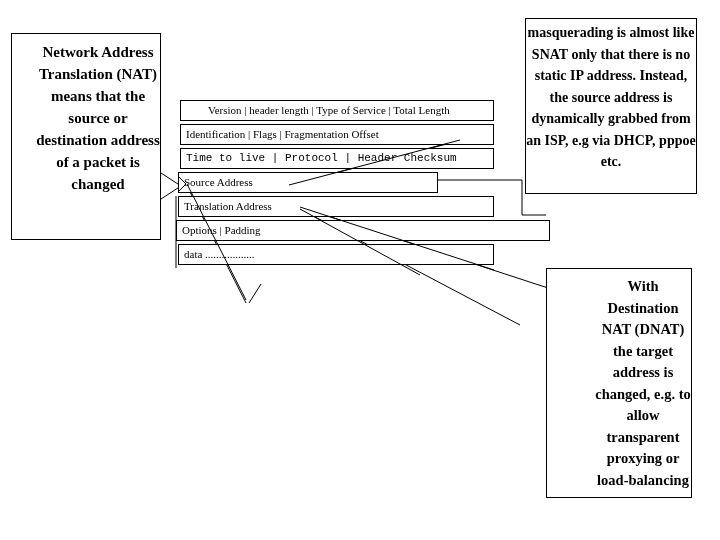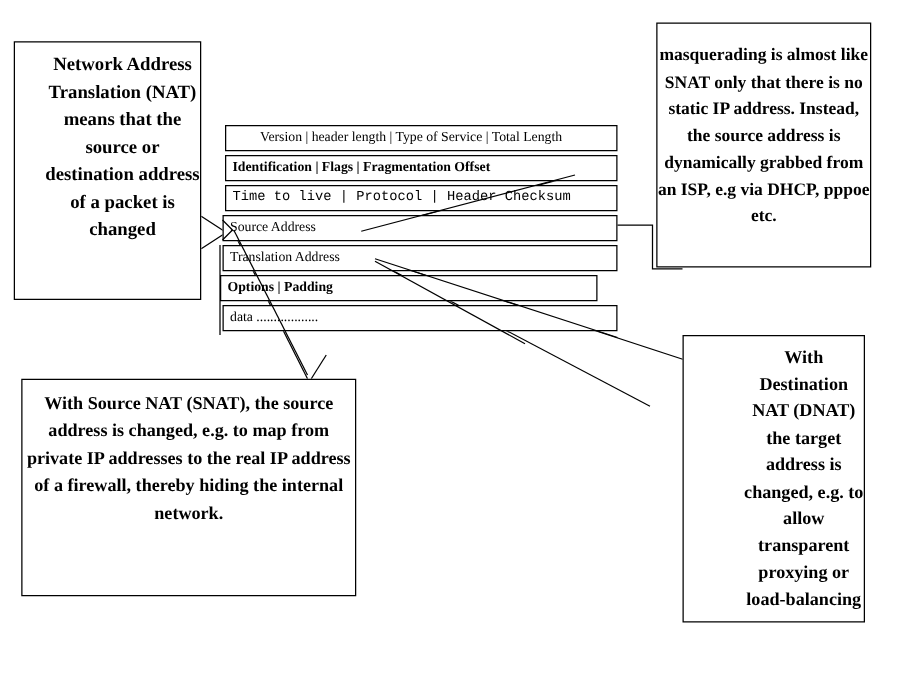--- a/index.html
+++ b/index.html
@@ -44,24 +44,24 @@
     line-height: 22px;
     padding-top: 7px;
     padding-left: 24px;
   }
 
   
   #masq-box {
     left: 525px;
     top: 18px;
     width: 172px;
-    height: 196px;
+    height: 176px;
     font-size: 14px;
     line-height: 21.5px;
-    padding-top: 15px;
+    padding-top: 3px;
     text-align: center;
   }
 
   
   #snat-box {
     left: 17px;
     top: 303px;
     width: 268px;
     height: 174px;
     font-size: 14.5px;
@@ -148,35 +148,32 @@
   </svg>
 
   <div class="callout" id="nat-box">
     <span class="txt">Network Address Translation (NAT) means that the source or destination address of a packet is changed</span>
   </div>
 
   <div class="callout" id="masq-box">
     <span class="txt">masquerading is almost like SNAT only that there is no static IP address. Instead, the source address is dynamically grabbed from an ISP, e.g via DHCP, pppoe etc.</span>
   </div>
 
-  <div class="callout" id="snat-box">
-    <span class="txt">With Source NAT (SNAT), the source address is changed, e.g. to map from private IP addresses to the real IP address of a firewall, thereby hiding the internal network.</span>
-  </div>
 
   <div class="callout" id="dnat-box">
     <span class="txt">With Destination NAT (DNAT) the target address is changed, e.g. to allow transparent proxying or load-balancing</span>
   </div>
 
   <div id="packet-table">
     <div class="pkt-row" style="left:4px; top:0px; width:314px;padding-left:27px;">Version |   header length | Type of Service  |  Total Length</div>
-    <div class="pkt-row" style="left:4px; top:24px; width:314px;font-weight:bold;">Identification  |  Flags | Fragmentation Offset</div>
+    <div class="pkt-row" style="left:4px; top:24px; width:314px;">Identification  |  Flags | Fragmentation Offset</div>
     <div class="pkt-row" style="left:4px; top:48px; width:314px;font-family:Liberation Mono, monospace;">Time to live  |  Protocol  |  Header Checksum</div>
-    <div class="pkt-row" style="left:2px; top:72px; width:316px;">Source Address</div>
+    <div class="pkt-row" style="left:2px; top:72px; width:260px;">Source Address</div>
     <div class="pkt-row" style="left:2px; top:96px; width:316px;">Translation Address</div>
-    <div class="pkt-row" style="left:0px; top:120px; width:302px;font-weight:bold;">Options   |   Padding</div>
+    <div class="pkt-row" style="left:0px; top:120px; width:374px;">Options   |   Padding</div>
     <div class="pkt-row" style="left:2px; top:144px; width:316px;">data ..................</div>
   </div>
 
   <svg id="links-top" viewBox="0 0 720 540" xmlns="http://www.w3.org/2000/svg">
     <g stroke="#000000" stroke-width="1" fill="none" shape-rendering="geometricPrecision">
       <line x1="289" y1="185" x2="460" y2="140"></line>
       <line x1="300" y1="207" x2="494" y2="270"></line>
       <line x1="300" y1="209" x2="420" y2="275"></line>
       <line x1="246" y1="300" x2="187" y2="184"></line>
       <path d="M178,176 L186,184 L178,192"></path>

